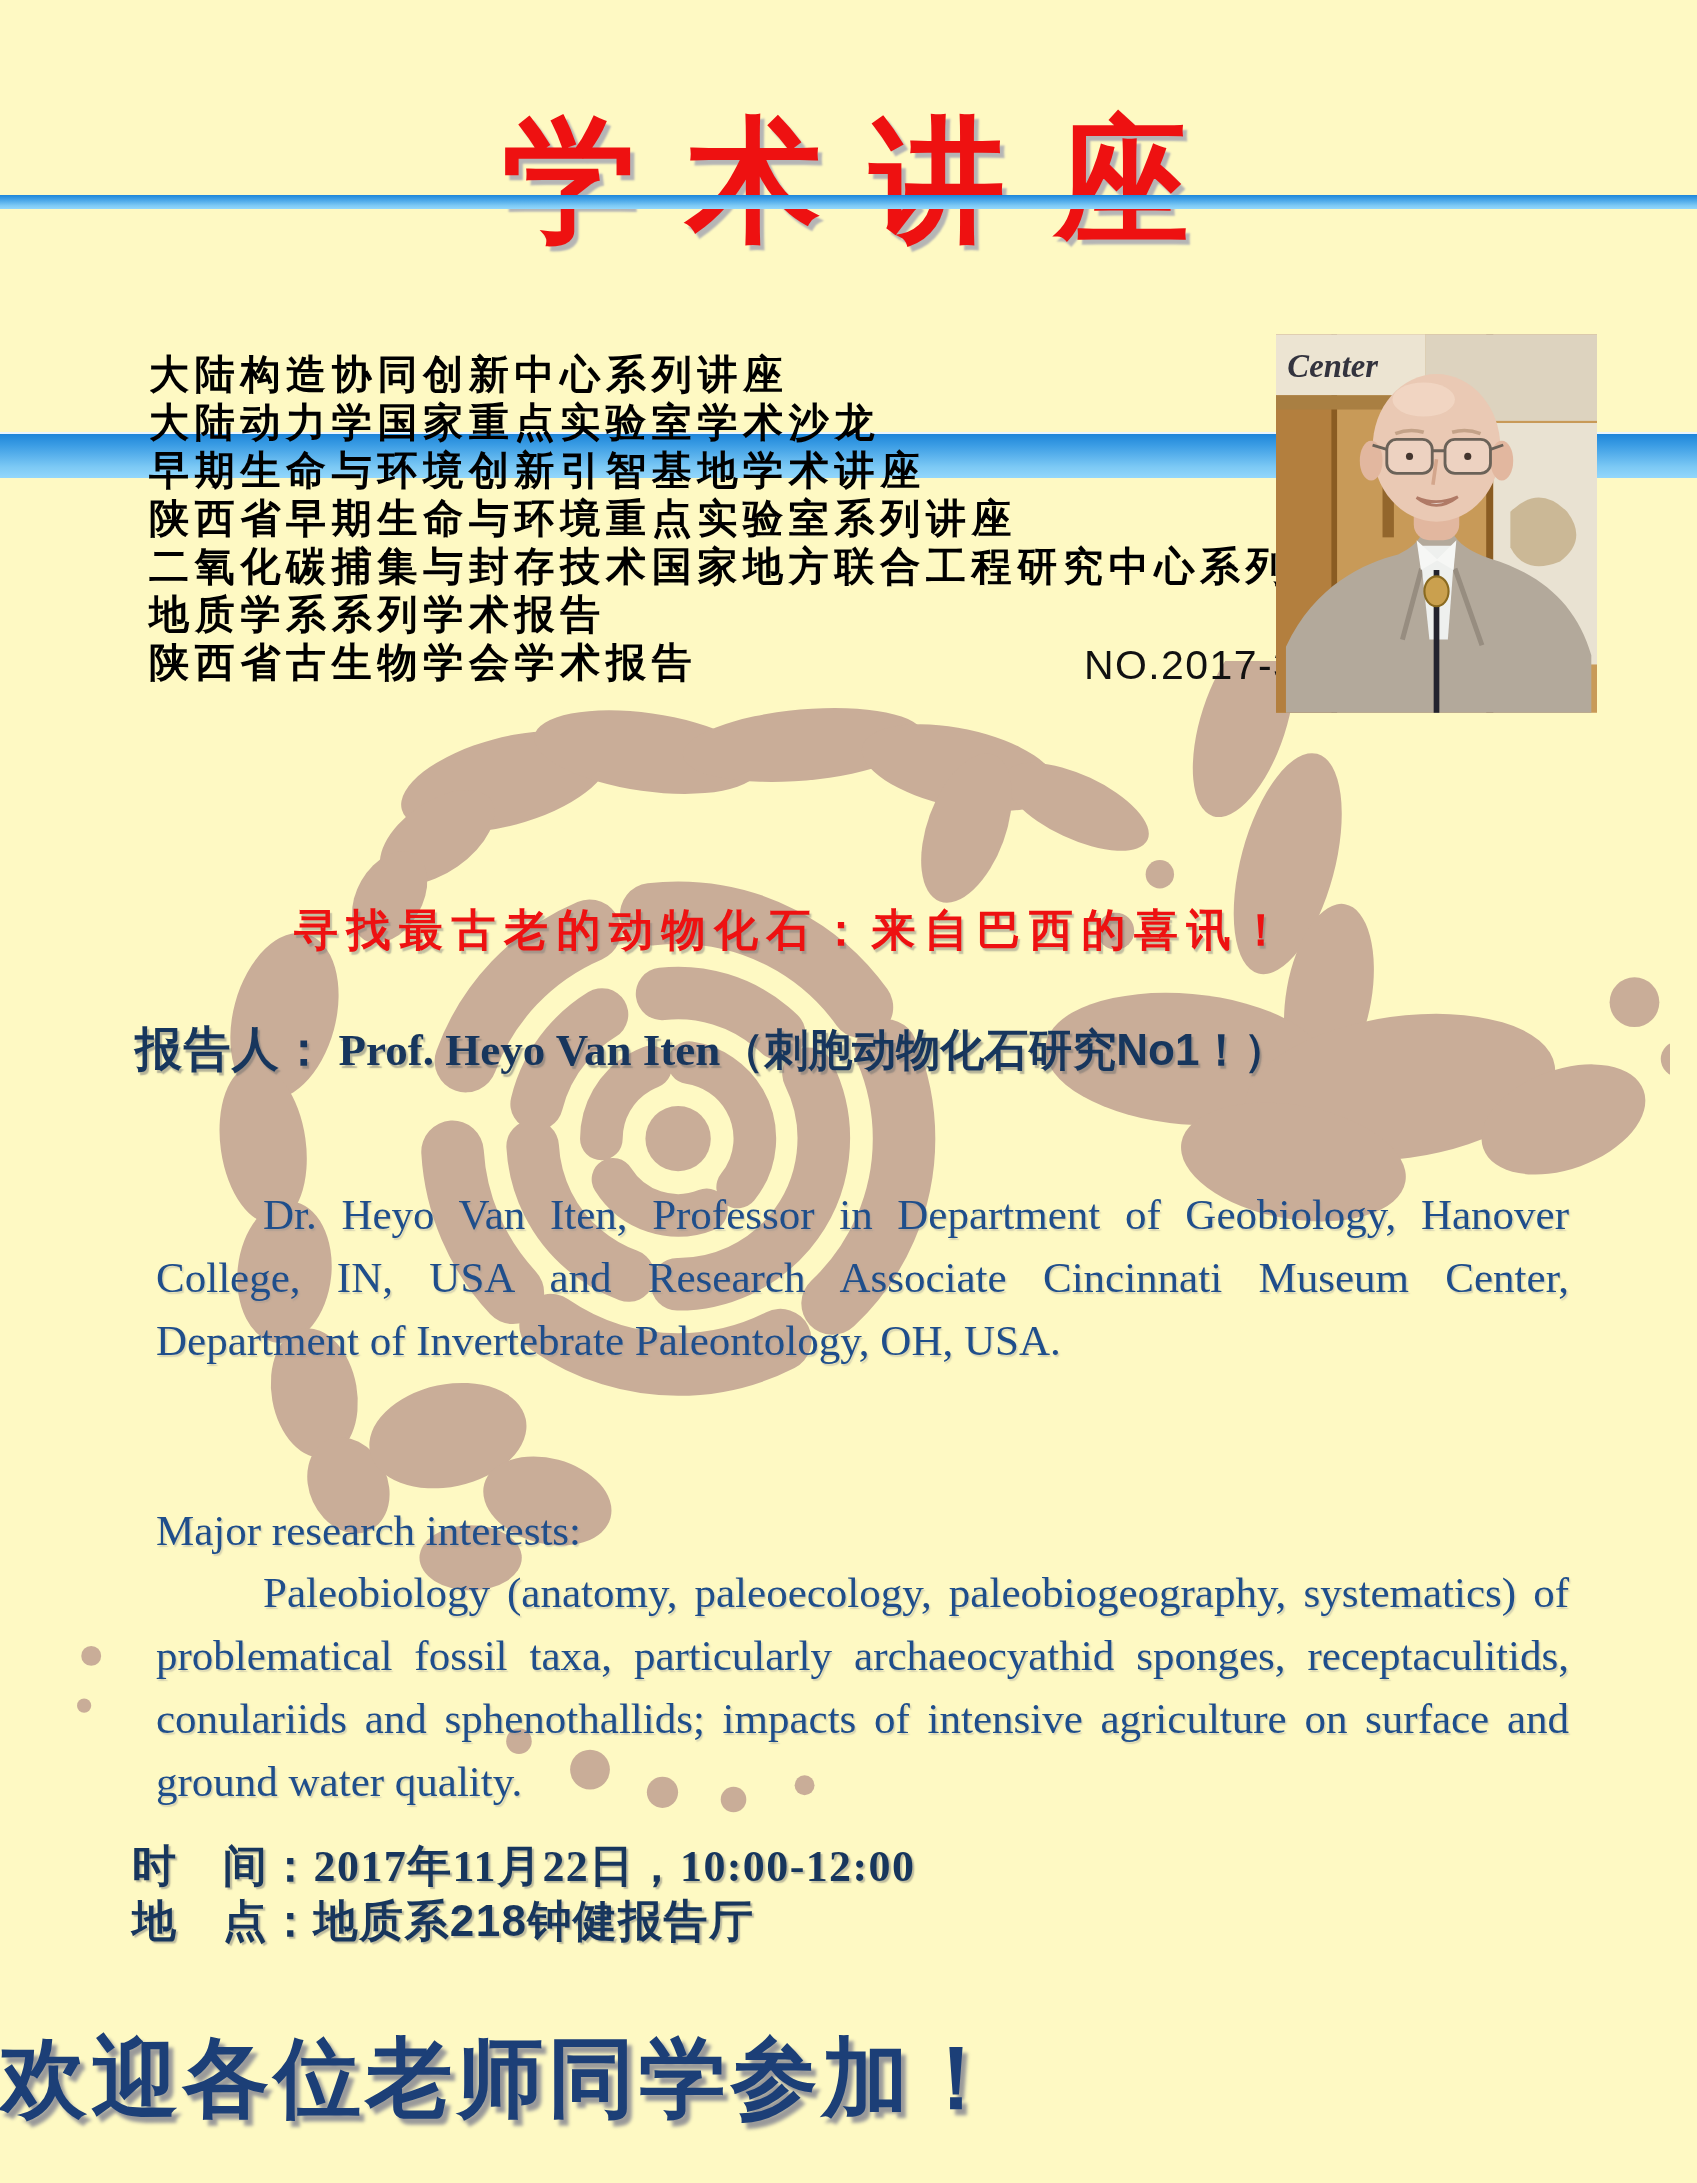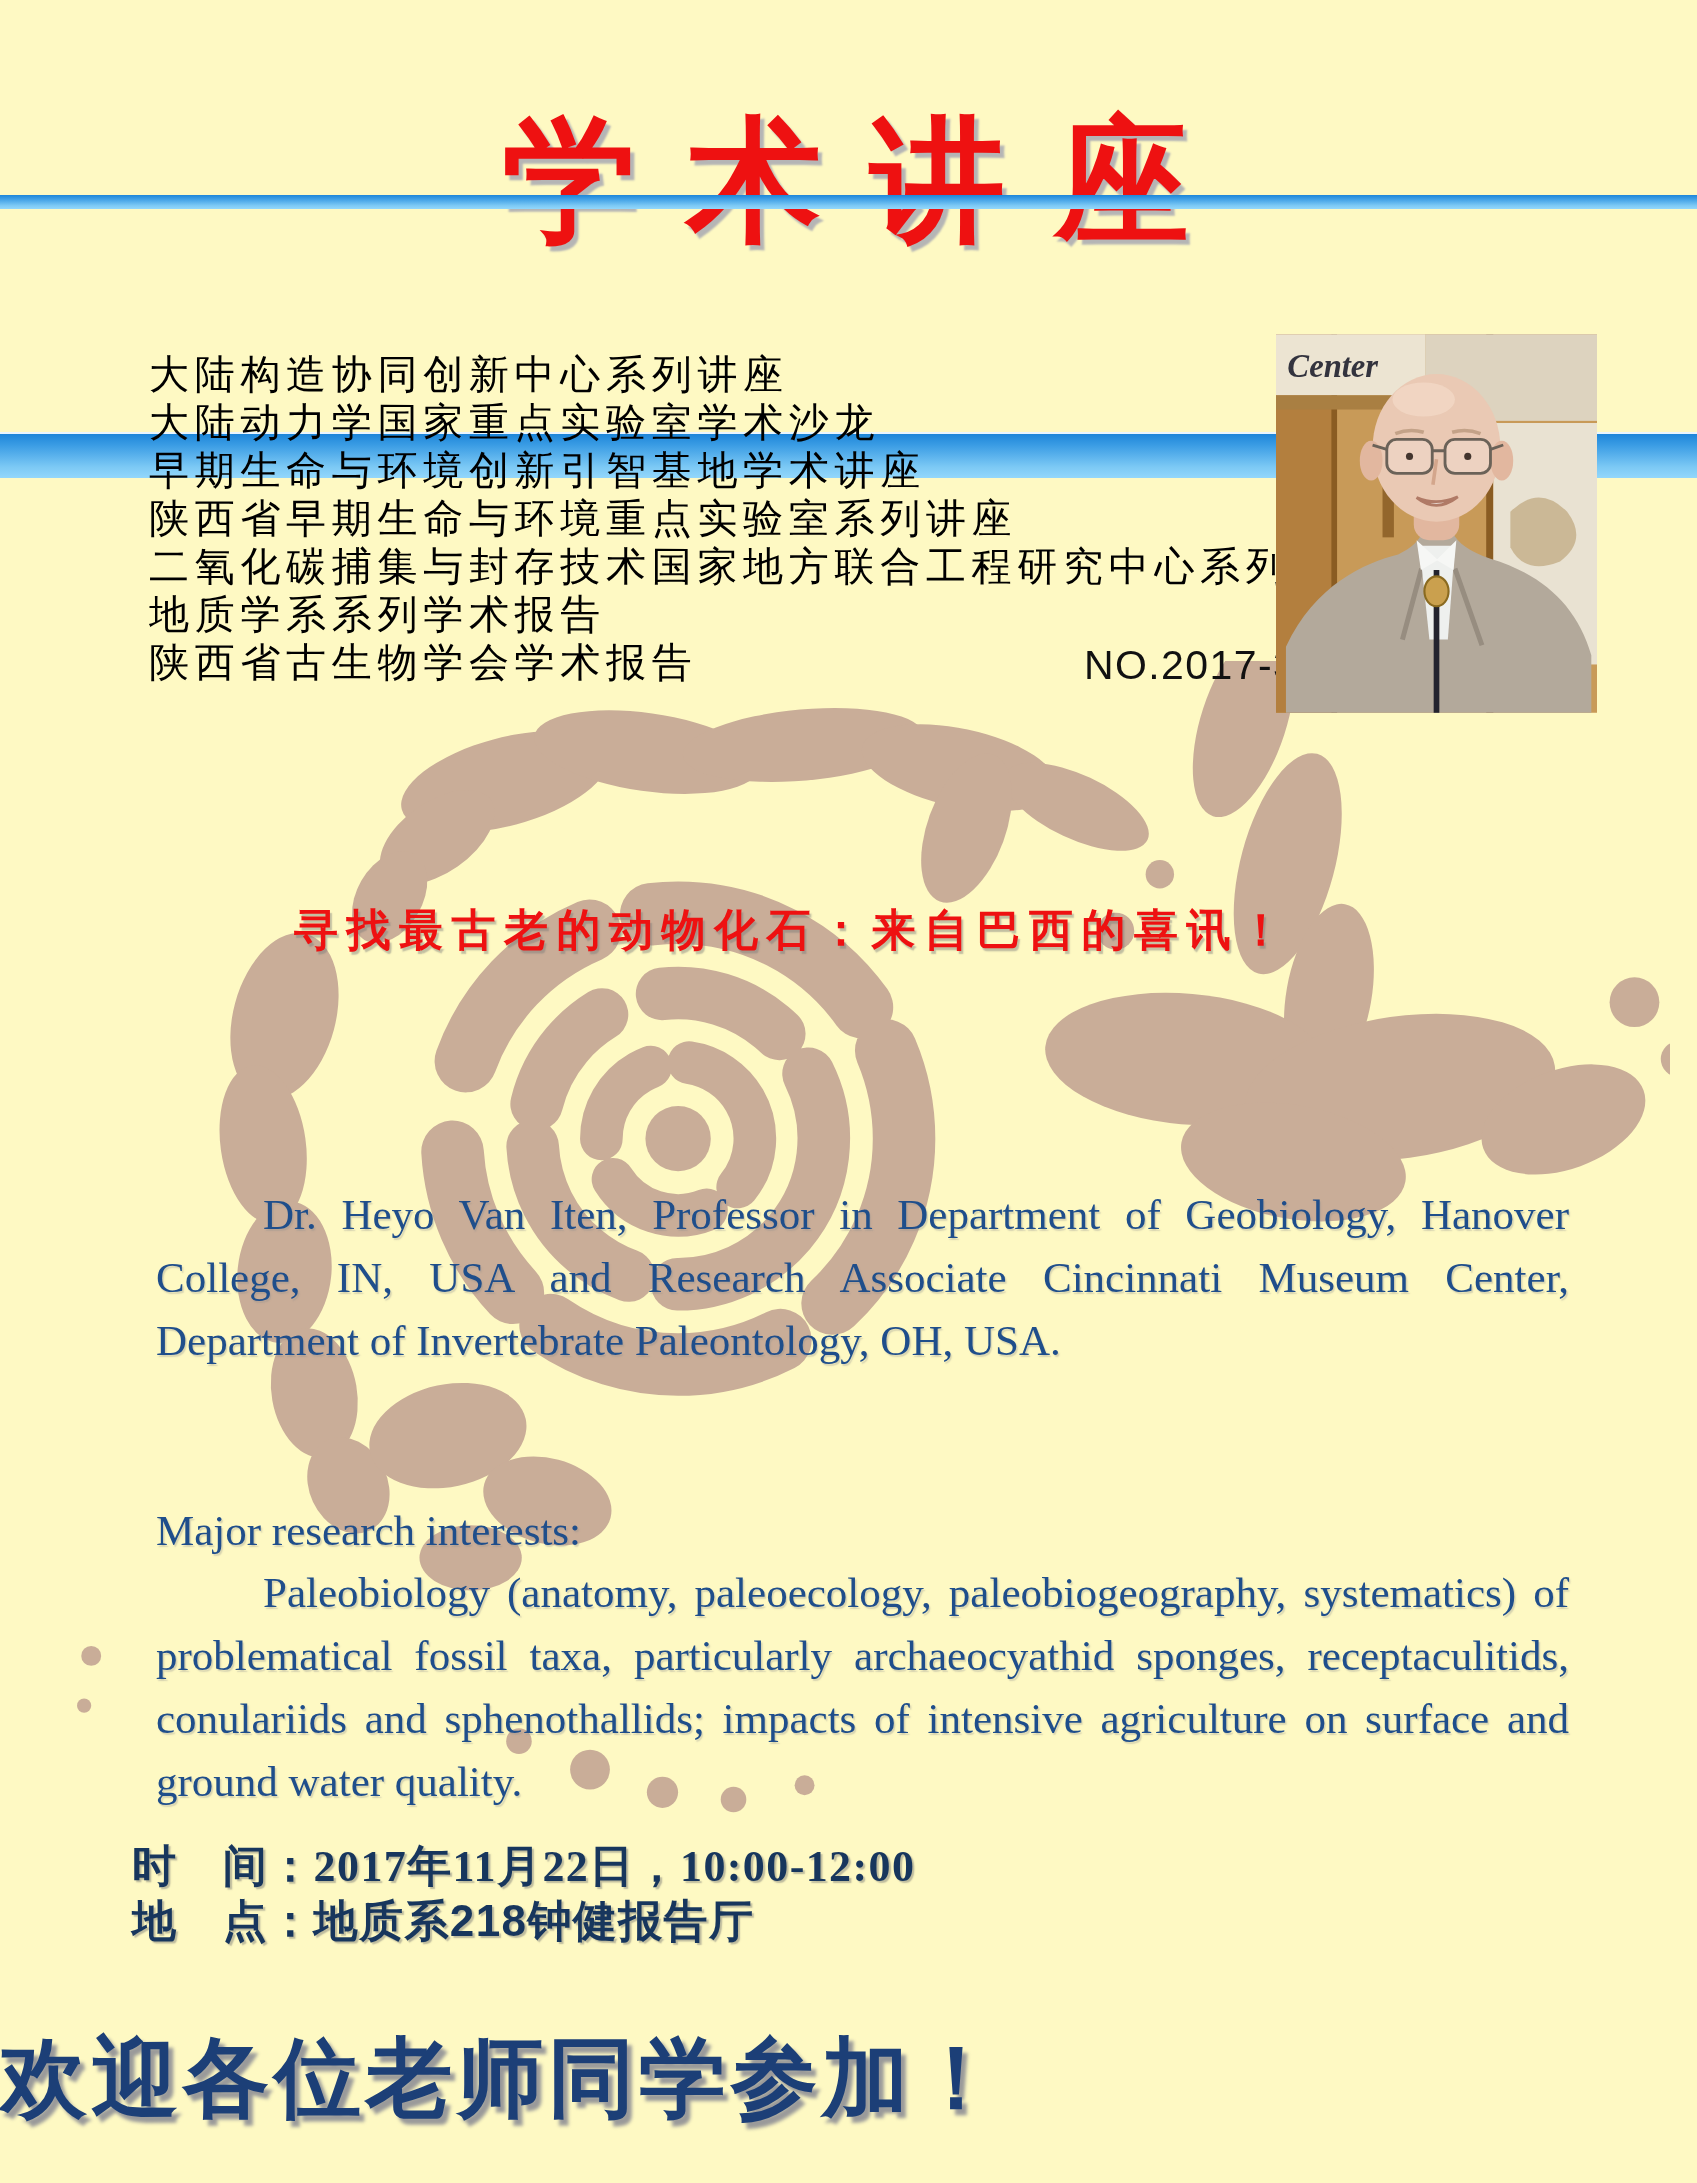--- a/index.html
+++ b/index.html
@@ -16,21 +16,21 @@
   .bar-top{top:283px;height:44px;border-top:2.1px solid #eaf6fe;}
   .bar-bottom{bottom:0;height:14.2px;}
 
   
   .watermark{position:absolute;left:50px;top:661px;width:1620px;height:1194px;z-index:0;}
 
   .layer{position:relative;z-index:1;}
 
   
   .series{position:absolute;left:149px;top:350px;color:#000;}
-  .series div{font-size:40px;line-height:48px;letter-spacing:5.7px;font-weight:400;white-space:nowrap;}
+  .series div{font-size:40px;line-height:48px;letter-spacing:5.7px;font-weight:700;white-space:nowrap;}
   .issue-no{position:absolute;left:1084px;top:642px;font-size:41px;color:#111;
     font-family:Liberation Sans, sans-serif;letter-spacing:1.4px;font-weight:500;}
 
   
   .photo{position:absolute;left:1276px;top:334px;width:321px;height:379px;}
 
   
   .topic{position:absolute;left:140px;top:758px;width:1464px;color:#17365d;}
   .topic-line1{white-space:nowrap;line-height:67px;}
   .topic-label{font-size:51px;font-weight:bold;letter-spacing:1.4px;
@@ -178,20 +178,23 @@
     </g>
     <circle cx="188" cy="172" r="5" fill="#43352e"></circle>
     <circle cx="270" cy="172" r="5" fill="#43352e"></circle>
     <path d="M168,140 q20,-8 40,-2 M248,138 q20,-6 40,2" stroke="#c3a288" stroke-width="5" fill="none"></path>
     <path d="M226,176 L221,212" stroke="#d3a68c" stroke-width="5" fill="none"></path>
     <path d="M198,230 Q226,252 256,229 Q226,242 198,230 Z" fill="#f7f3ee" stroke="#b07a66" stroke-width="4"></path>
   </svg>
 
   <div class="topic-cn layer">寻找最古老的动物化石：来自巴西的喜讯！</div>
 
+  <div class="speaker layer">
+    <span class="speaker-label">报告人：</span><span class="speaker-name">Prof. Heyo Van Iten</span><span class="speaker-note">（刺胞动物化石研究No1！）</span>
+  </div>
 
   <p class="para bio layer">Dr. Heyo Van Iten, Professor in Department of Geobiology, Hanover College, IN, USA and Research Associate Cincinnati Museum Center, Department of Invertebrate Paleontology, OH, USA.</p>
 
   <p class="para interests-body layer">Paleobiology (anatomy, paleoecology, paleobiogeography, systematics) of problematical fossil taxa, particularly archaeocyathid sponges, receptaculitids, conulariids and sphenothallids; impacts of intensive agriculture on surface and ground water quality.</p>
   <p class="para interests-heading layer">Major research interests:</p>
 
   <div class="schedule layer">
     <div><span>时　间：</span><span class="num">2017年11月22日，10:00-12:00</span></div>
     <div><span>地　点：</span><span>地质系218钟健报告厅</span></div>
   </div>

